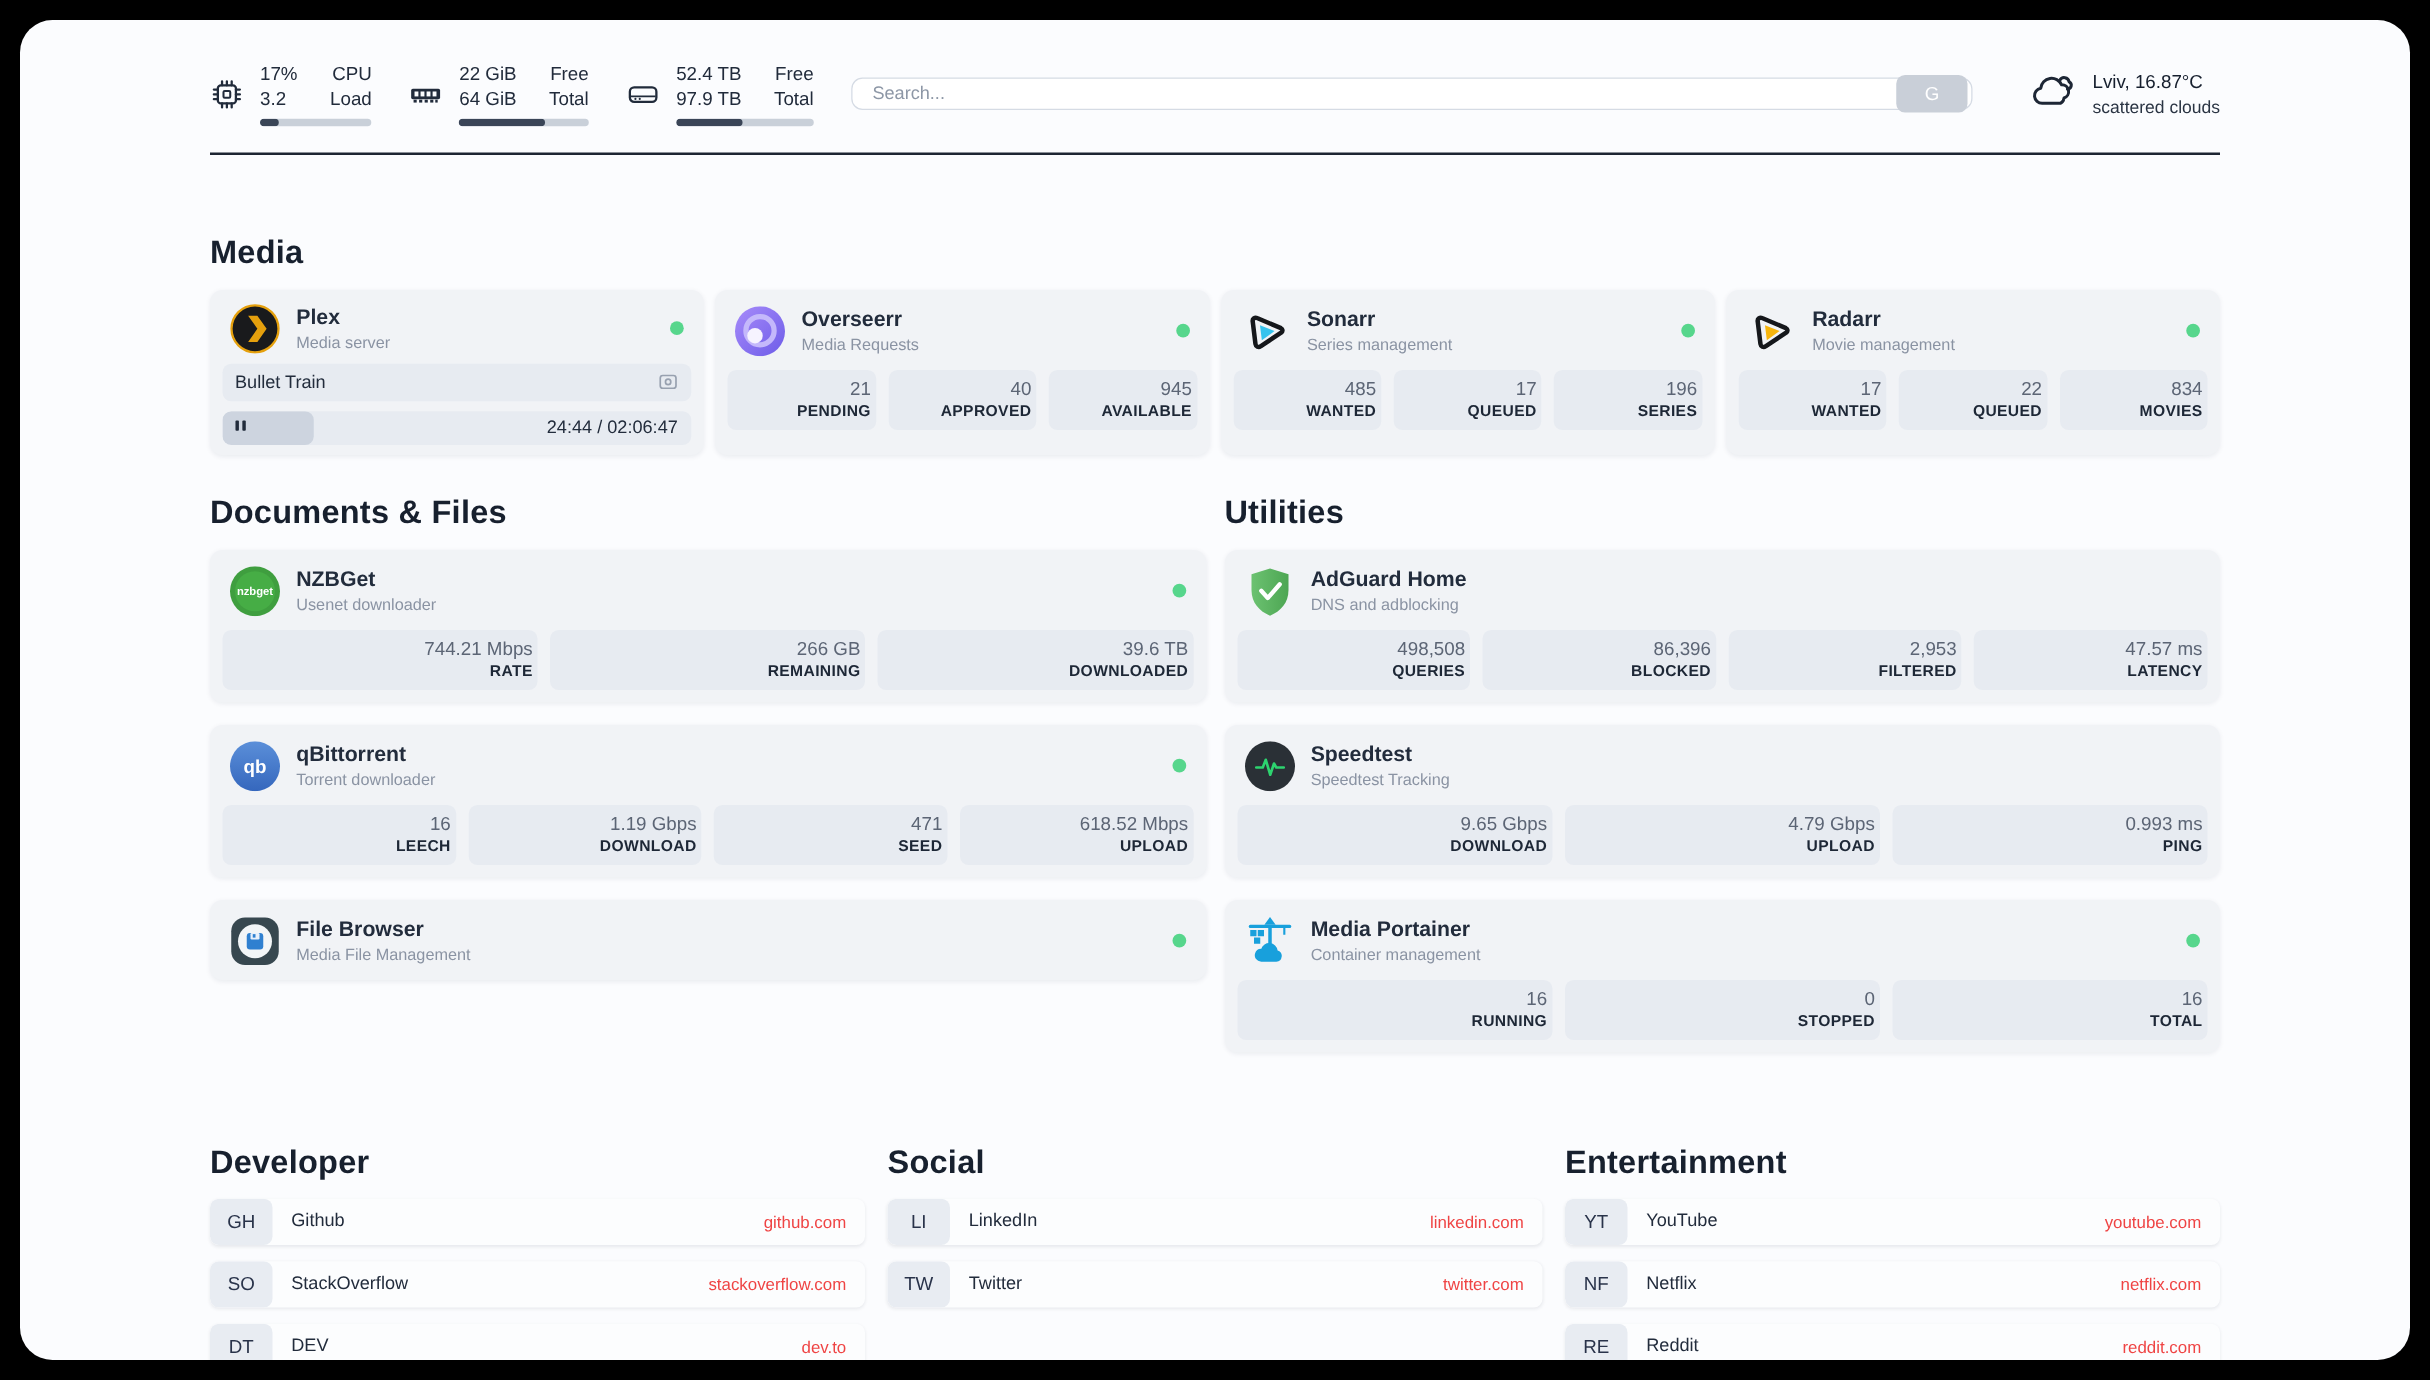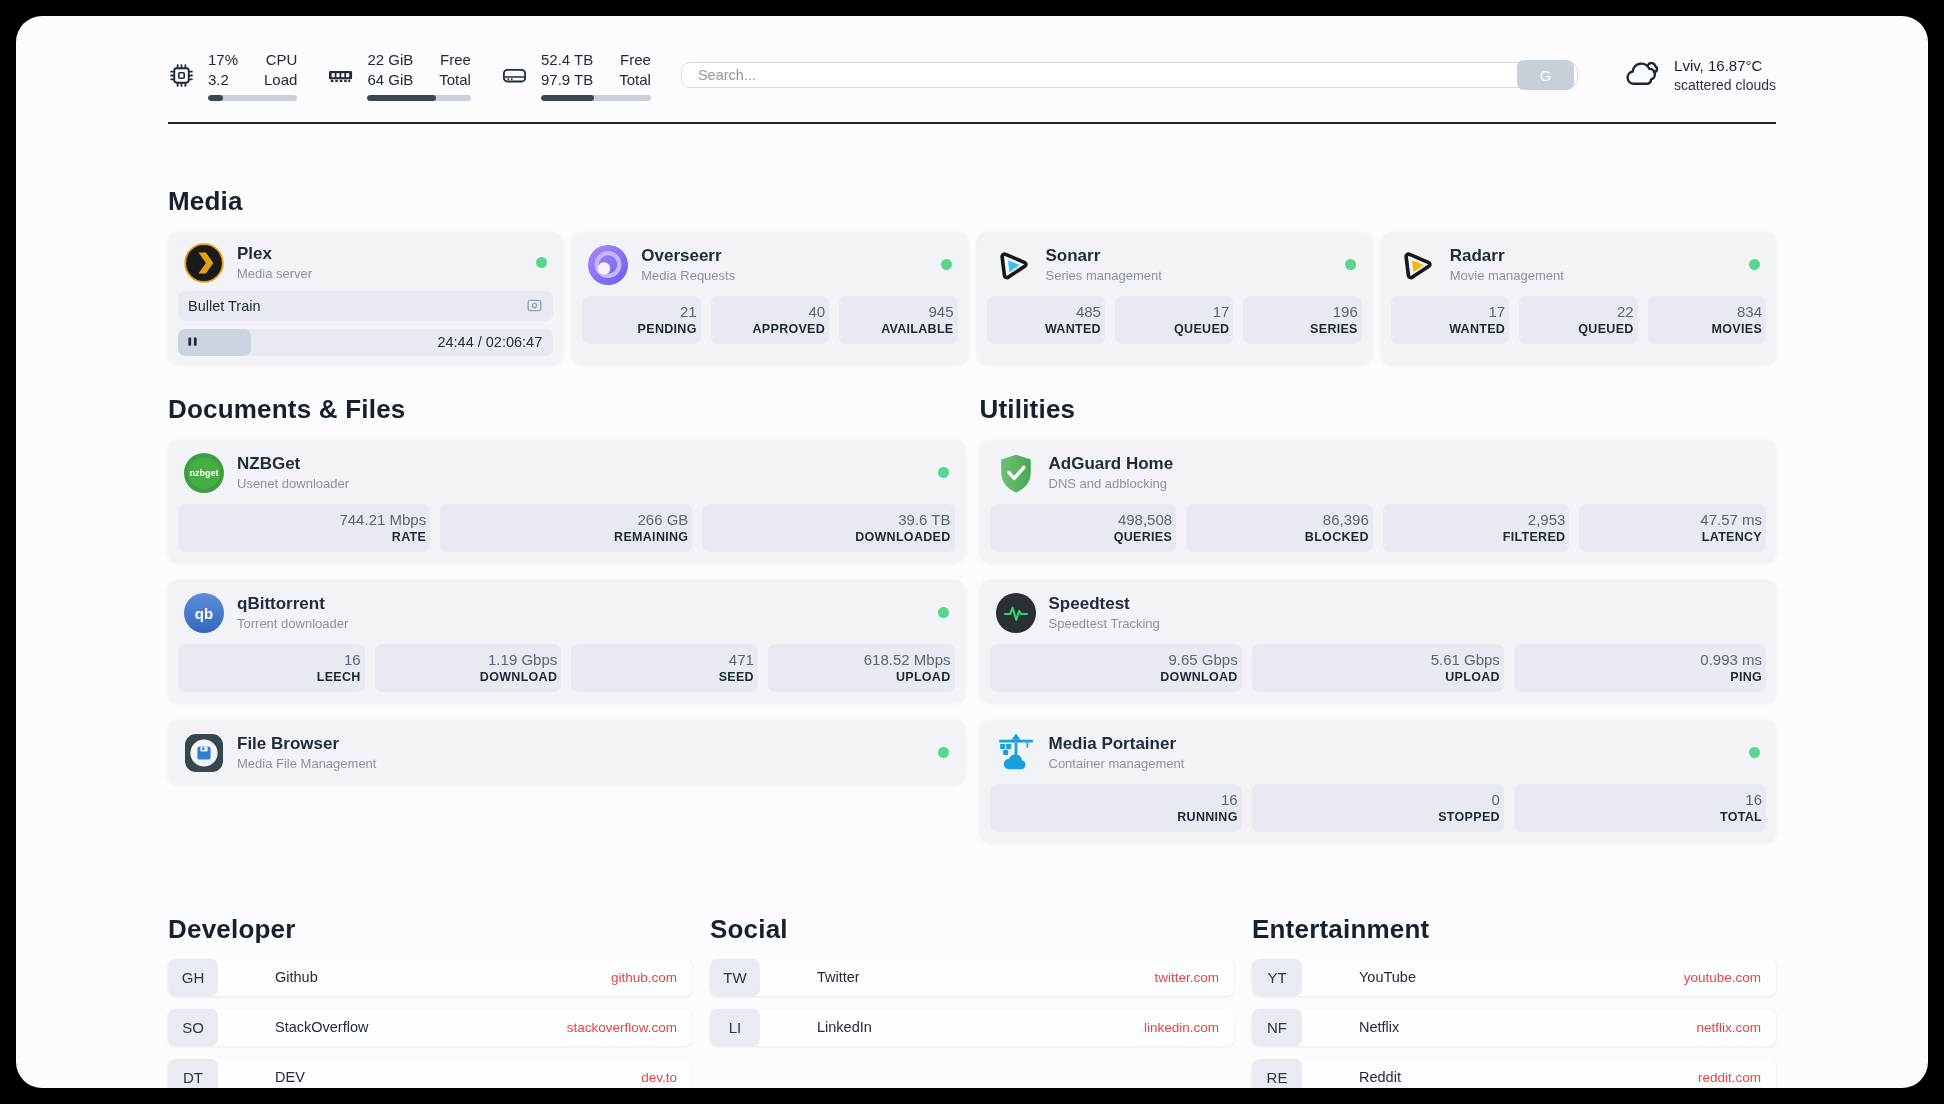--- a/index.html
+++ b/index.html
@@ -90,21 +90,21 @@
   .cols2 { display:grid; grid-template-columns:1fr 1fr; gap:15px; margin-top:30px; }
   .col .section-title { margin-bottom:15px; }
   .col .card { margin-bottom:18px; }
 
   
   .bm-grid { display:grid; grid-template-columns:1fr 1fr 1fr; gap:18px; margin-top:54px; }
   .bm-list { margin-top:14px; display:flex; flex-direction:column; gap:13px; }
   .bm-row {
     display:flex; align-items:center; height:37px;
     background:#fcfdfe; border-radius:7px; overflow:hidden;
-    box-shadow:0 1px 3px rgba(20,30,50,.09); cursor:pointer;gap:42px;
+    box-shadow:0 1px 3px rgba(20,30,50,.09); cursor:pointer;
   }
   .bm-abbr {
     width:50px; align-self:stretch; background:#e8ecf2; border-radius:7px;
     display:flex; align-items:center; justify-content:center;
     font-size:15px; color:#29334a;
   }
   .bm-name { margin-left:15px; font-size:14.5px; color:#222c3c; }
   .bm-url { margin-left:auto; margin-right:15px; font-size:13.5px; color:#ef4444; }
 </style>
 </head>
@@ -505,21 +505,21 @@
               <div class="svc-title">Speedtest</div>
               <div class="svc-sub">Speedtest Tracking</div>
             </div>
           </div>
           <div class="stats">
             <div class="stat">
               <div class="stat-value">9.65 Gbps</div>
               <div class="stat-label">DOWNLOAD</div>
             </div>
             <div class="stat">
-              <div class="stat-value">5.61 Gbps</div>
+              <div class="stat-value">4.79 Gbps</div>
               <div class="stat-label">UPLOAD</div>
             </div>
             <div class="stat">
               <div class="stat-value">0.993 ms</div>
               <div class="stat-label">PING</div>
             </div>
           </div>
         </div>
 
         <div class="card">
@@ -581,29 +581,29 @@
             <span class="bm-name">DEV</span>
             <span class="bm-url">dev.to</span>
           </div>
         </div>
       </div>
 
       <div class="bm-group">
         <div class="section-title">Social</div>
         <div class="bm-list">
           <div class="bm-row">
+            <span class="bm-abbr">LI</span>
+            <span class="bm-name">LinkedIn</span>
+            <span class="bm-url">linkedin.com</span>
+          </div>
+          <div class="bm-row">
             <span class="bm-abbr">TW</span>
             <span class="bm-name">Twitter</span>
             <span class="bm-url">twitter.com</span>
           </div>
-          <div class="bm-row">
-            <span class="bm-abbr">LI</span>
-            <span class="bm-name">LinkedIn</span>
-            <span class="bm-url">linkedin.com</span>
-          </div>
         </div>
       </div>
 
       <div class="bm-group">
         <div class="section-title">Entertainment</div>
         <div class="bm-list">
           <div class="bm-row">
             <span class="bm-abbr">YT</span>
             <span class="bm-name">YouTube</span>
             <span class="bm-url">youtube.com</span>

